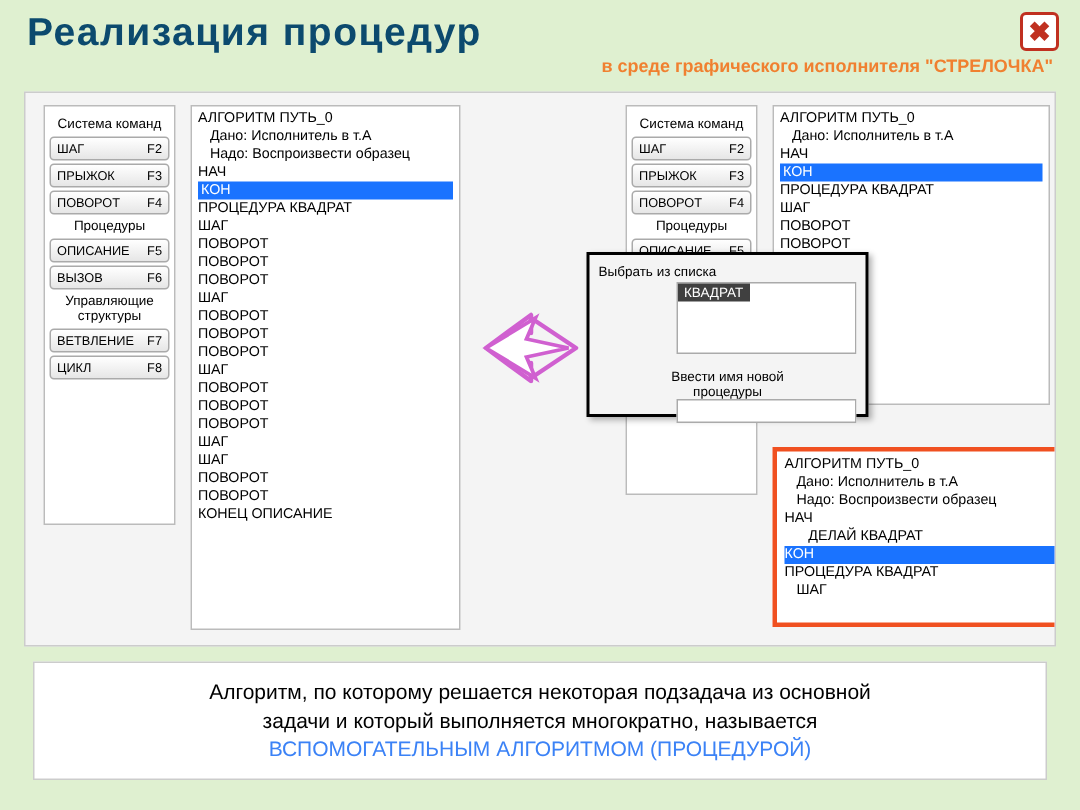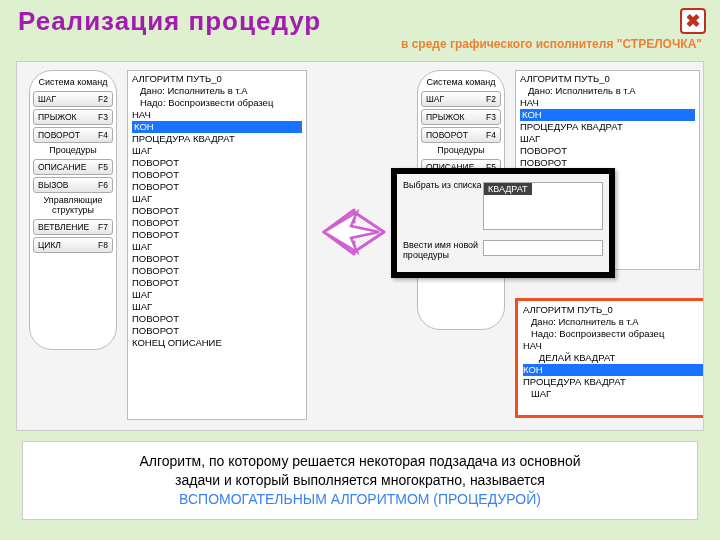--- a/index.html
+++ b/index.html
@@ -5,21 +5,21 @@
   * { box-sizing: border-box; margin: 0; padding: 0; }
   body {
     width: 720px; height: 540px;
     font-family: Arial, sans-serif;
     background: #dff0d0;
     font-size: 11px;
     overflow: hidden;
   }
   .header { padding: 6px 18px 2px; position: relative; }
   .title {
-    color: #a21caf;
+    color: #0c4a6e;
     font-size: 26px;
     font-weight: bold;
     letter-spacing: 1px;
   }
   .subtitle {
     color: #f08030;
     font-size: 12px;
     font-weight: bold;
     text-align: right;
   }
@@ -39,21 +39,21 @@
     height: 370px;
     position: relative;
     overflow: hidden;
   }
   .panel {
     position: absolute;
     background: #fff;
     border: 1px solid #bbb;
     font-size: 10px;
   }
-  .sidebar { width: 88px; padding: 4px 3px; border-radius: 23px; }
+  .sidebar { width: 88px; padding: 4px 3px; }
   .sb-head { text-align: center; font-size: 9px; margin: 2px 0 4px; }
   .sb-btn {
     display: flex; justify-content: space-between;
     background: linear-gradient(#fff,#e6e6e6);
     border: 1px solid #aaa; border-radius: 3px;
     padding: 2px 4px; margin: 2px 0;
     font-size: 8.5px; cursor: pointer;
   }
   .listing { font-size: 9.5px; line-height: 12px; padding: 2px 4px; overflow: hidden; }
   .listing .hl { background: #1a73ff; color: #fff; padding: 0 2px; display: block; }
@@ -62,22 +62,22 @@
   
   .sb1 { left: 12px; top: 8px; height: 280px; }
   .lst1 { left: 110px; top: 8px; width: 180px; height: 350px; }
 
   
   .sb2 { left: 400px; top: 8px; height: 260px; }
   .lst2 { left: 498px; top: 8px; width: 185px; height: 200px; }
 
   .dialog {
     position: absolute; left: 374px; top: 106px;
-    width: 224px; height: 110px;
-    background: #f4f4f4; border: 6px solid #000000;
+    width: 188px; height: 110px;
+    background: #f4f4f4; border: 2px solid #000000;
     box-shadow: 2px 2px 4px rgba(0,0,0,.3);
     font-size: 9px; padding: 6px;
   }
   .dialog .opt { display:inline-block; background:#404040; color:#fff; padding:1px 4px; font-size:9px;}
   .dialog .listbox { background:#fff; border:1px solid #aaa; height:48px; margin:2px 0 6px; width:120px; float:right;}
   .dialog .inp { background:#fff; border:1px solid #aaa; height:16px; width:120px; float:right;}
   .dlg-row { overflow: hidden; margin-bottom:4px; }
 
   .result {
     position: absolute; left: 498px; top: 236px;
@@ -237,21 +237,21 @@
       </div>
   </div>
 
   <div class="dialog">
     <div class="dlg-row">
       <span>Выбрать из списка</span>
       <div class="listbox">
         <span class="opt">КВАДРАТ</span>
       </div>
     </div>
-    <div class="dlg-row" style="clear:both;">
+    <div class="dlg-row" style="clear:both;text-align:center;">
       <span style="display:inline-block;width:80px;">Ввести имя новой процедуры</span>
       <div class="inp"></div>
     </div>
   </div>
 
   <div class="result">
     <div id="result-lines">
         <div class="row" style="white-space: pre;">АЛГОРИТМ ПУТЬ_0</div>
         <div class="row" style="white-space: pre;">   Дано: Исполнитель в т.А</div>
         <div class="row" style="white-space: pre;">   Надо: Воспроизвести образец</div>

